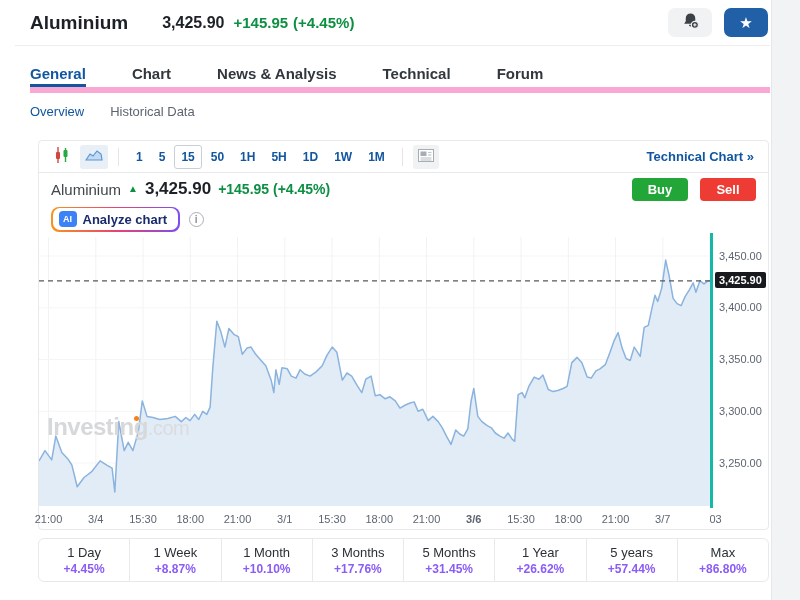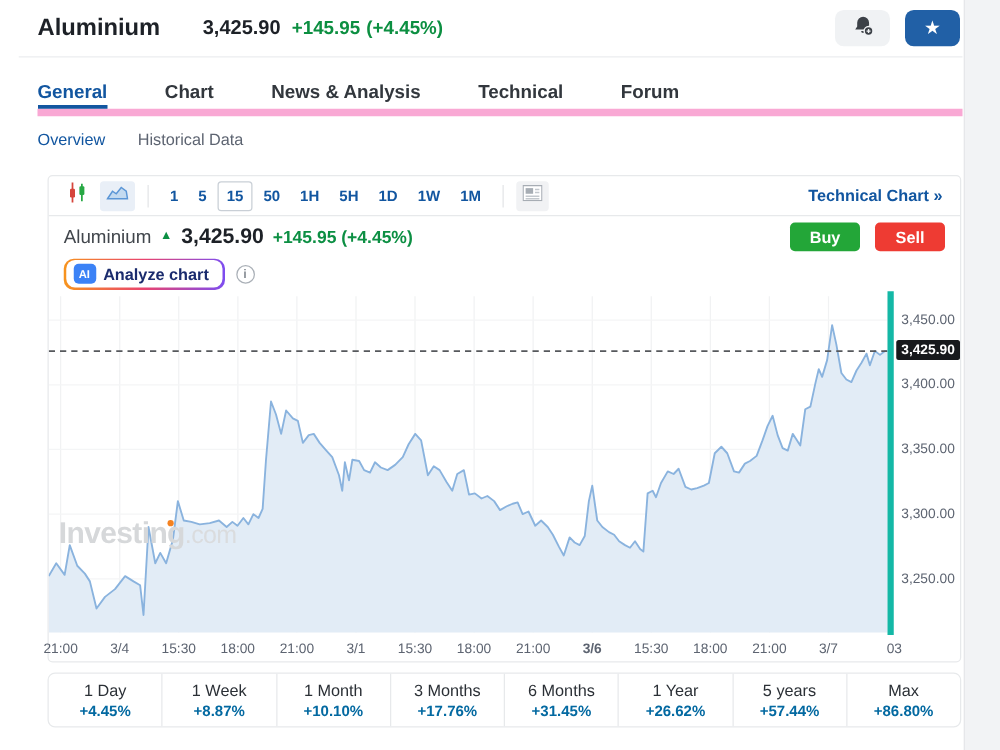--- a/index.html
+++ b/index.html
@@ -51,36 +51,36 @@
   .sell{background:#ee3b33;}
 
   .analyze-row{height:28px;display:flex;align-items:center;gap:9px;padding:0 12px;}
   .analyze-wrap{background:linear-gradient(90deg,#f7941d,#e9436f,#7d4df0);padding:1.5px;border-radius:8px;cursor:pointer;}
   .analyze-btn{background:#fff;border-radius:7px;display:flex;align-items:center;gap:6px;padding:3px 11px 3px 6px;}
   .ai-badge{width:18px;height:16px;background:#3b82f6;border-radius:4px;color:#fff;font-size:9px;font-weight:700;display:flex;align-items:center;justify-content:center;}
   .analyze-label{font-size:13px;font-weight:700;color:#1a2b6d;}
   .info-i{width:15px;height:15px;border-radius:50%;border:1.5px solid #aab0b7;color:#8a9097;font-size:10px;font-weight:700;display:flex;align-items:center;justify-content:center;}
 
   .plot{position:absolute;left:0;top:92px;width:671px;height:275px;}
-  .yaxis{position:absolute;left:671px;top:92px;width:59px;height:275px;border-left:5px solid #14b8a6;}
+  .yaxis{position:absolute;left:671px;top:92px;width:59px;height:275px;border-left:3px solid #14b8a6;}
   .ylab{position:absolute;left:6px;font-size:11px;color:#5d6471;white-space:nowrap;}
   .ybadge{position:absolute;left:2px;background:#17191c;color:#fff;font-size:11px;font-weight:700;padding:2px 4px;border-radius:2px;white-space:nowrap;}
   .xlabs{position:absolute;left:0;top:369px;width:671px;height:18px;}
   .xlab{position:absolute;font-size:11px;color:#5d6471;transform:translateX(-50%);white-space:nowrap;}
 
   .wm{position:absolute;left:8px;top:180px;font-size:24px;font-weight:700;color:#d6d8da;letter-spacing:-0.5px;pointer-events:none;}
   .wm .com{font-weight:400;font-size:20px;color:#dadcde;}
   .wm .dot{position:absolute;width:5px;height:5px;border-radius:50%;background:#f58220;left:87px;top:3px;}
 
   
   .perf{position:absolute;left:38px;top:538px;width:731px;height:44px;border:1px solid #e7e9eb;border-radius:6px;display:flex;background:#fff;}
   .pcell{flex:1;display:flex;flex-direction:column;align-items:center;justify-content:center;gap:2px;border-right:1px solid #e7e9eb;}
   .pcell:last-child{border-right:none;}
   .plabel{font-size:13px;color:#2b3036;}
-  .pval{font-size:12px;font-weight:700;color:#0369a1;}
+  .pval{font-size:12px;font-weight:700;color:#8b5cf6;}
 </style>
 </head>
 <body>
 
 <div class="right-gutter"></div>
 
 <header class="main-header">
   <div class="mh-title">Aluminium</div>
   <div class="mh-price">3,425.90</div>
   <div class="mh-change">+145.95</div>
@@ -249,21 +249,21 @@
     </div>
     <div class="pcell">
       <div class="plabel">1 Month</div>
       <div class="pval">+10.10%</div>
     </div>
     <div class="pcell">
       <div class="plabel">3 Months</div>
       <div class="pval">+17.76%</div>
     </div>
     <div class="pcell">
-      <div class="plabel">6 Months</div>
+      <div class="plabel">5 Months</div>
       <div class="pval">+31.45%</div>
     </div>
     <div class="pcell">
       <div class="plabel">1 Year</div>
       <div class="pval">+26.62%</div>
     </div>
     <div class="pcell">
       <div class="plabel">5 years</div>
       <div class="pval">+57.44%</div>
     </div>

